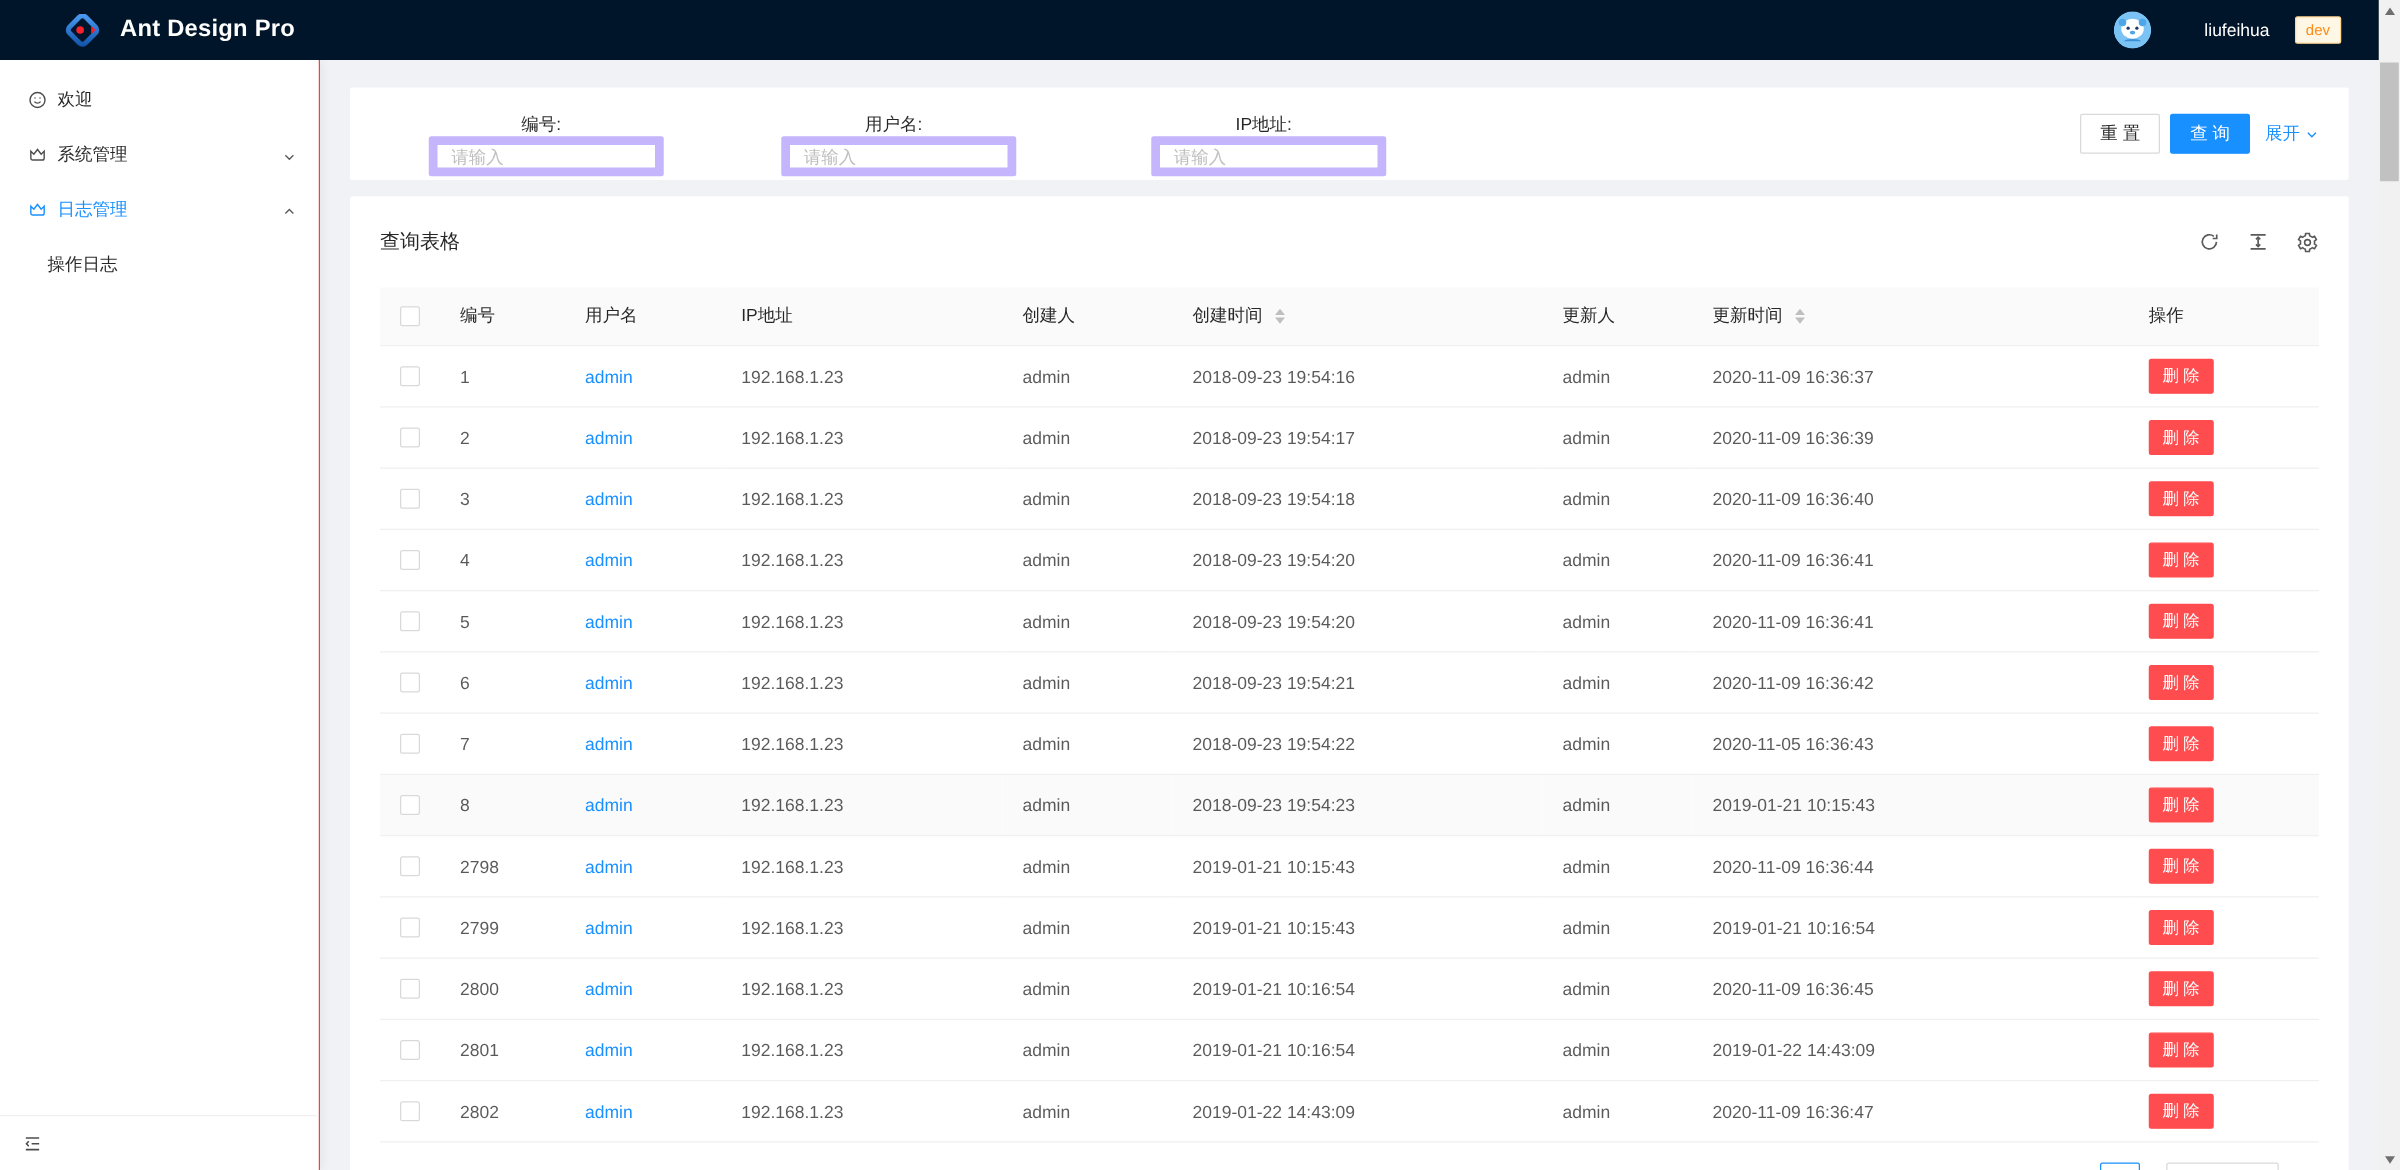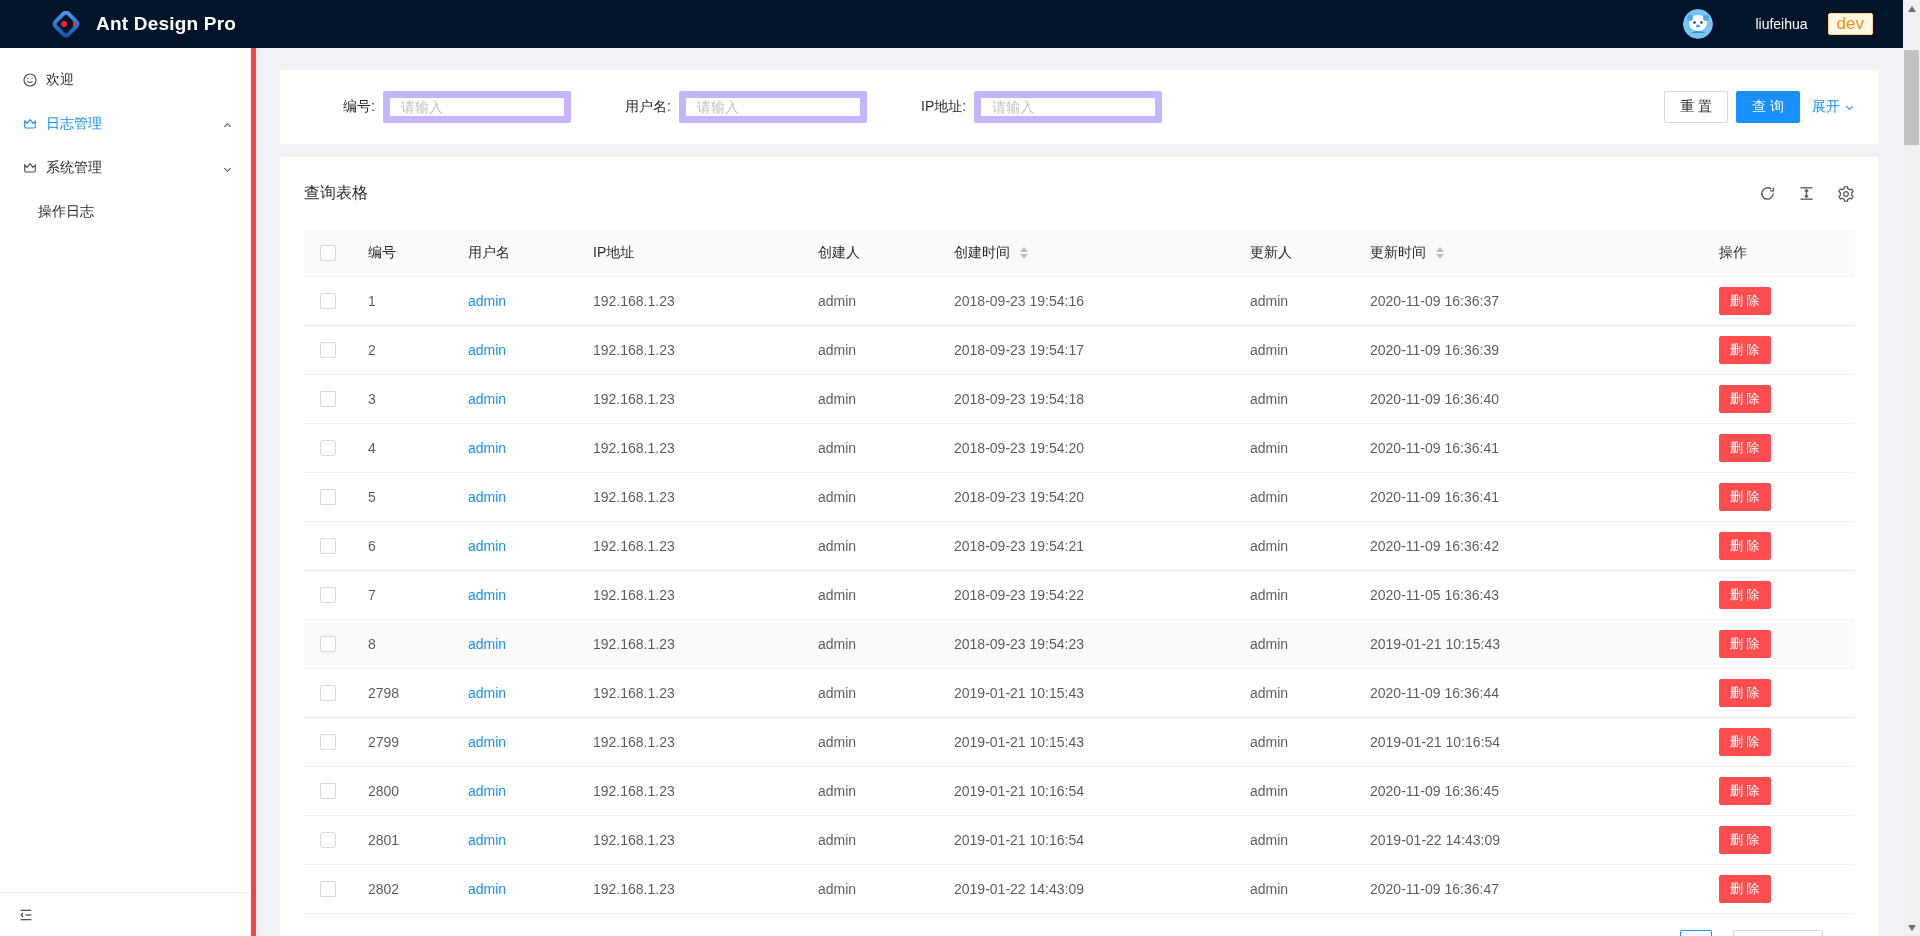--- a/index.html
+++ b/index.html
@@ -9,46 +9,46 @@
 
   
   .app-header { position:absolute; left:0; top:0; width:1920px; height:48px;
     background:#001529; display:flex; align-items:center; z-index:5; }
   .logo { display:flex; align-items:center; margin-left:50px; }
   .logo-title { color:#fff; font-size:19px; font-weight:700; margin-left:14px; letter-spacing:.2px; }
   .header-right { position:absolute; right:47px; top:0; height:48px; display:flex; align-items:center; }
   .avatar { width:30px; height:30px; border-radius:50%; overflow:hidden; margin-right:42px; }
   .user-name { color:#fff; font-size:14px; margin-right:20px; }
   .env-tag { background:#fff7e6; border:1px solid #ffd591; color:#fa8c16;
-    font-size:17px; line-height:20px; padding:0 8px; border-radius:2px; }
+    font-size:12px; line-height:20px; padding:0 8px; border-radius:2px; }
 
   
   .sidebar { position:absolute; left:0; top:48px; width:256px; height:888px;
-    background:#fff; border-right:5px solid #ef4444; box-shadow:2px 0 8px rgba(29,35,41,.05); z-index:4; }
+    background:#fff; border-right:1px solid #ef4444; box-shadow:2px 0 8px rgba(29,35,41,.05); z-index:4; }
   .menu { padding-top:8px; }
   .menu-item { position:relative; height:40px; margin:4px 0; display:flex; align-items:center;
     padding-left:22px; color:rgba(0,0,0,.85); cursor:pointer; }
   .menu-item .mi-icon { width:16px; height:16px; margin-right:8px; display:flex; align-items:center; color:rgba(0,0,0,.7); }
   .menu-item.active-parent, .menu-item.active-parent .mi-icon { color:#1890ff; }
   .menu-chevron { position:absolute; right:18px; top:14px; color:rgba(0,0,0,.65); }
   .submenu-item { position:relative; height:40px; margin:4px 0; display:flex; align-items:center;
     padding-left:38px; color:rgba(0,0,0,.85); cursor:pointer; }
   .submenu-item.selected { background:#e6f7ff; color:#1890ff; }
   .submenu-item.selected::after { content:""; position:absolute; right:0; top:0; bottom:0; width:3px; background:#1890ff; }
   .sider-footer { position:absolute; left:0; bottom:0; width:100%; height:44px;
     border-top:1px solid #f0f0f0; display:flex; align-items:center; padding-left:18px; }
 
   
   .main { position:absolute; left:256px; top:48px; right:17px; bottom:0;
     background:#f0f2f5; padding:22px 24px 0 24px; overflow:hidden; }
   .card { background:#fff; border-radius:2px; }
 
   
   .search-card { position:relative; height:74px; margin-bottom:13px; }
-  .search-field { position:absolute; top:21px; display:flex; align-items:center; }
+  .search-field { position:absolute; top:21px; display:flex; align-items:center;flex-direction:column; }
   .search-field label { color:rgba(0,0,0,.85); margin-right:8px; white-space:nowrap; }
   .search-field input { width:188px; height:32px; border:7px solid #c4b5fd; border-radius:2px;
     padding:0 11px; font-size:14px; color:rgba(0,0,0,.85); outline:none; }
   .search-field input::placeholder { color:#bfbfbf; }
   .f1 { left:63px; } .f2 { left:345px; } .f3 { left:641px; }
   .search-actions { position:absolute; right:24px; top:21px; display:flex; align-items:center;padding-left:41px; }
   .btn { height:32px; padding:0 15px; border-radius:2px; font-size:14px; cursor:pointer;
     display:inline-flex; align-items:center; justify-content:center; }
   .btn-default { background:#fff; border:1px solid #d9d9d9; color:rgba(0,0,0,.85); }
   .btn-primary { background:#1890ff; border:1px solid #1890ff; color:#fff; margin-left:8px; }
@@ -139,44 +139,44 @@
         <svg width="16" height="16" viewBox="0 0 24 24" fill="none" stroke="currentColor" stroke-width="1.7">
           <circle cx="12" cy="12" r="9"></circle>
           <path d="M8.3 14a4.8 4.8 0 0 0 7.4 0"></path>
           <circle cx="9" cy="9.6" r="0.9" fill="currentColor" stroke="none"></circle>
           <circle cx="15" cy="9.6" r="0.9" fill="currentColor" stroke="none"></circle>
         </svg>
       </span>
       <span>欢迎</span>
     </div>
 
+    <div class="menu-item">
+      <span class="mi-icon">
+        <svg width="16" height="16" viewBox="0 0 24 24" fill="none" stroke="currentColor" stroke-width="1.7">
+          <path d="M4 7.5 7.6 11 12 5.4 16.4 11 20 7.5V15.8a2.2 2.2 0 0 1-2.2 2.2H6.2A2.2 2.2 0 0 1 4 15.8z"></path>
+        </svg>
+      </span>
+      <span>系统管理</span>
+      <span class="menu-chevron">
+        <svg width="11" height="11" viewBox="0 0 24 24" fill="none" stroke="currentColor" stroke-width="2.4">
+            <path d="M5 9l7 7 7-7"></path>
+          </svg>
+      </span>
+    </div>
+
     <div class="menu-item active-parent">
       <span class="mi-icon">
         <svg width="16" height="16" viewBox="0 0 24 24" fill="none" stroke="currentColor" stroke-width="1.7">
           <path d="M4 7.5 7.6 11 12 5.4 16.4 11 20 7.5V15.8a2.2 2.2 0 0 1-2.2 2.2H6.2A2.2 2.2 0 0 1 4 15.8z"></path>
         </svg>
       </span>
       <span>日志管理</span>
       <span class="menu-chevron">
         <svg width="11" height="11" viewBox="0 0 24 24" fill="none" stroke="currentColor" stroke-width="2.4">
             <path d="M5 15l7-7 7 7"></path>
-          </svg>
-      </span>
-    </div>
-
-    <div class="menu-item">
-      <span class="mi-icon">
-        <svg width="16" height="16" viewBox="0 0 24 24" fill="none" stroke="currentColor" stroke-width="1.7">
-          <path d="M4 7.5 7.6 11 12 5.4 16.4 11 20 7.5V15.8a2.2 2.2 0 0 1-2.2 2.2H6.2A2.2 2.2 0 0 1 4 15.8z"></path>
-        </svg>
-      </span>
-      <span>系统管理</span>
-      <span class="menu-chevron">
-        <svg width="11" height="11" viewBox="0 0 24 24" fill="none" stroke="currentColor" stroke-width="2.4">
-            <path d="M5 9l7 7 7-7"></path>
           </svg>
       </span>
     </div>
 
     <div class="submenu-item">
       <span>操作日志</span>
     </div>
   </nav>
 
   <div class="sider-footer">

